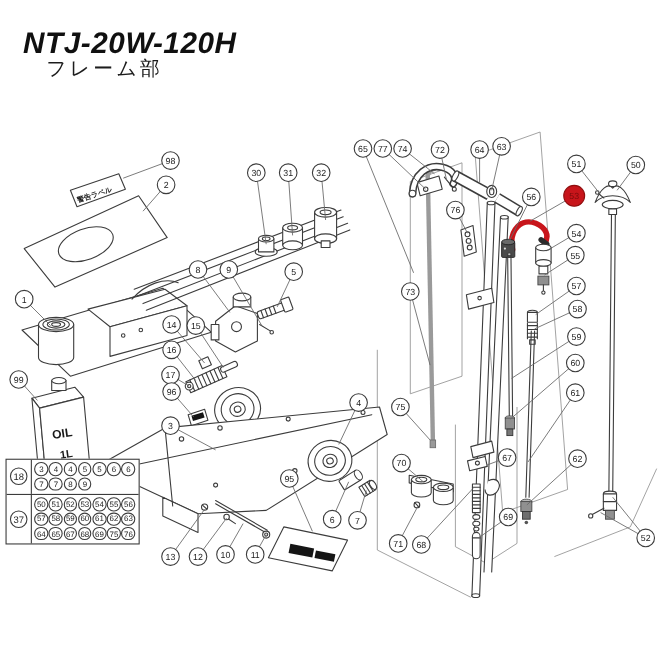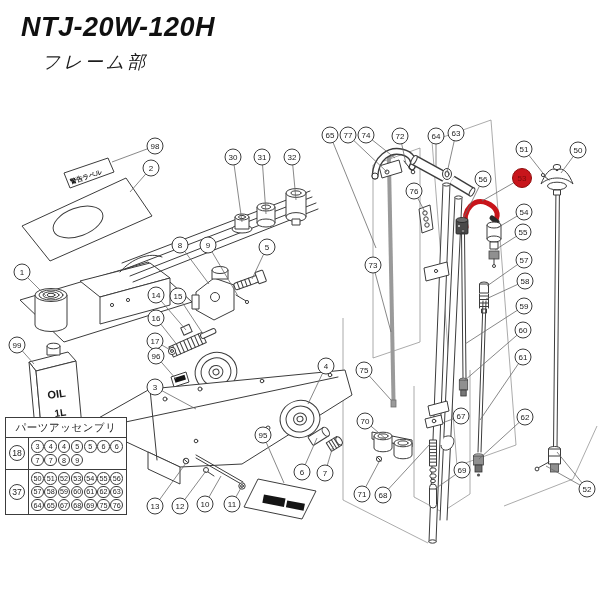--- a/index.html
+++ b/index.html
@@ -1,18 +1,18 @@
 <!DOCTYPE html>
 <html><head>
 <meta charset="utf-8">
 <style>
   html,body { margin:0; padding:0; }
   body { width:600px; height:600px; background:#fff; font-family:"Liberation Sans",sans-serif; position:relative; overflow:hidden; }
-  #title { position:absolute; left:21px; top:12px; font-size:27px; font-weight:bold; font-style:italic; color:#101010; letter-spacing:.5px; white-space:nowrap; }
-  #subtitle { position:absolute; left:42px; top:50px; font-size:18px; font-style:italic; color:#1c1c1c; letter-spacing:3px; }
+  #title { position:absolute; left:21px; top:24px; font-size:27px; font-weight:bold; font-style:italic; color:#101010; letter-spacing:.5px; white-space:nowrap; }
+  #subtitle { position:absolute; left:42px; top:50px; font-size:18px; color:#1c1c1c; letter-spacing:3px; }
   #stage { position:absolute; left:0; top:0; width:600px; height:600px; }
   
   .s  { stroke:#3c3c3c; stroke-width:1; fill:none; stroke-linejoin:round; stroke-linecap:round; }
   .w  { stroke:#3c3c3c; stroke-width:1; fill:#ffffff; stroke-linejoin:round; }
   .g0 { stroke:#8f8f8f; stroke-width:.75; fill:none; }
   .gray { fill:#9a9a9a; stroke:#6e6e6e; stroke-width:.8; }
   .dk { fill:#4a4a4a; stroke:#222; stroke-width:.8; }
   .md { fill:#909090; stroke:#444; stroke-width:.8; }
   .blk { fill:#151515; stroke:none; }
   text.lbl { fill:#1a1a1a; }
@@ -594,21 +594,20 @@
         <text x="462" y="470.5" text-anchor="middle" dominant-baseline="central" font-size="8" fill="#1c1c1c">69</text>
       </g>
       <g>
         <circle cx="587" cy="489" r="8" fill="#ffffff" stroke="#3c3c3c" stroke-width="1"></circle>
         <text x="587" y="489.5" text-anchor="middle" dominant-baseline="central" font-size="8" fill="#1c1c1c">52</text>
       </g>
     </g>
 </svg>
 
 <div class="parts-table">
-  <div class="pt-header">パーツアッセンブリ</div>
   <div id="assembly-rows">
       <div class="pt-row">
         <div class="pt-left">
           <span class="pn-big">18</span>
         </div>
         <div class="pt-right">
           <span class="pn">3</span>
           <span class="pn">4</span>
           <span class="pn">4</span>
           <span class="pn">5</span>

